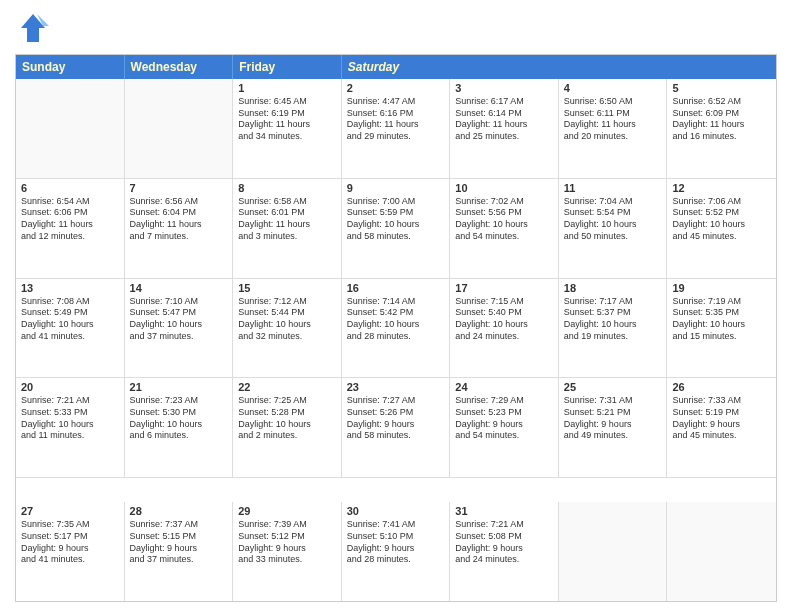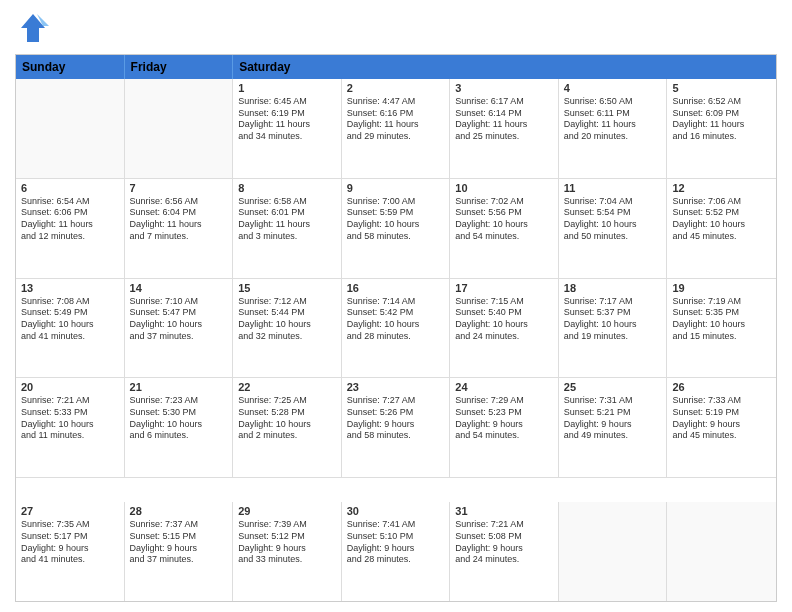--- a/index.html
+++ b/index.html
@@ -64,27 +64,27 @@
       display: flex;
       flex-direction: column;
       border: 1px solid #ccc;
     }
     .cal-header {
       display: grid;
       grid-template-columns: repeat(7, 1fr);
       background: #3a7bd5;
     }
     .cal-header-cell {
-      color: #000000;
+      color: #fef9c3;
       font-weight: bold;
       font-size: 12px;
       padding: 5px 6px;
       border-right: 1px solid #5a9be5;
     }
-    .cal-header-cell:last-child { border-right: none; }
+    .cal-header-cell:last-child { border-right: none; font-style: italic; }
     .cal-body {
       flex: 1;
       display: flex;
       flex-direction: column;
     }
     .cal-week {
       flex: 1;
       display: grid;
       grid-template-columns: repeat(7, 1fr);
       border-bottom: 1px solid #ddd;
@@ -130,20 +130,21 @@
     </div>
     <div class="title-area">
       <div class="month-title"></div>
       <div class="subtitle"></div>
     </div>
   </div>
 
   <div class="calendar">
     <div class="cal-header">
     <div class="cal-header-cell">Sunday</div>
+        <div class="cal-header-cell">Wednesday</div>
         <div class="cal-header-cell">Friday</div>
         <div class="cal-header-cell">Saturday</div>
       </div>
     <div class="cal-body">
     <div class="cal-week">
           <div class="cal-cell empty"></div>
           <div class="cal-cell empty"></div>
           <div class="cal-cell">
             <span class="day-num">1</span>
             <span class="cell-line">Sunrise: 6:45 AM</span>

